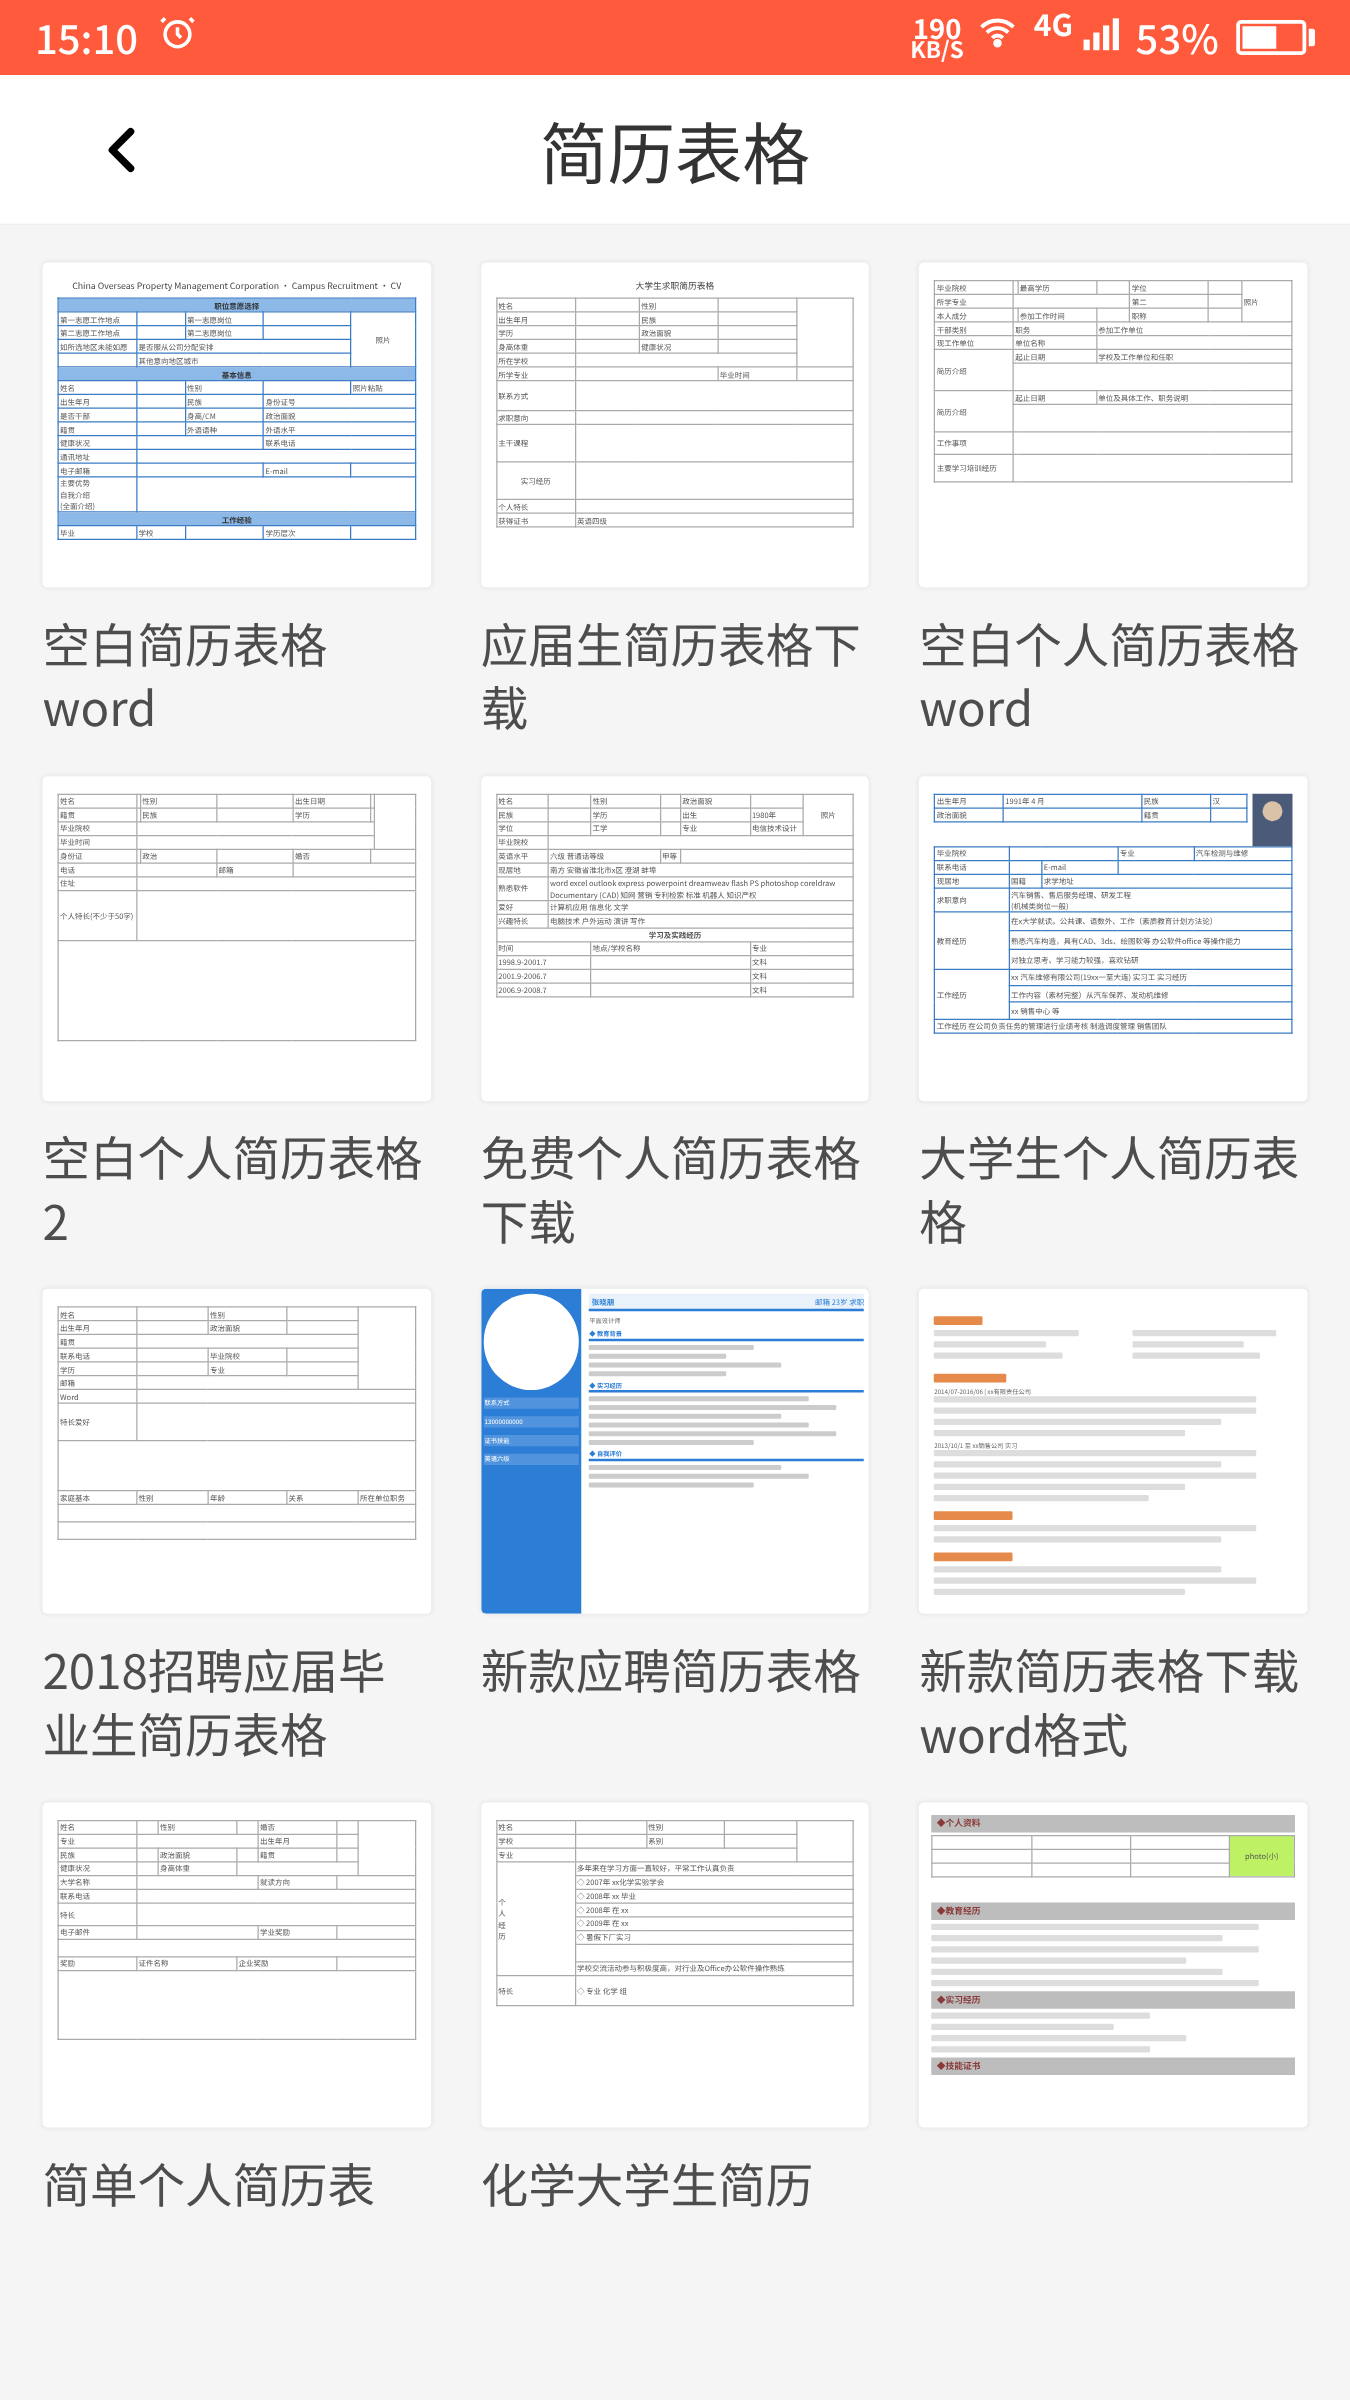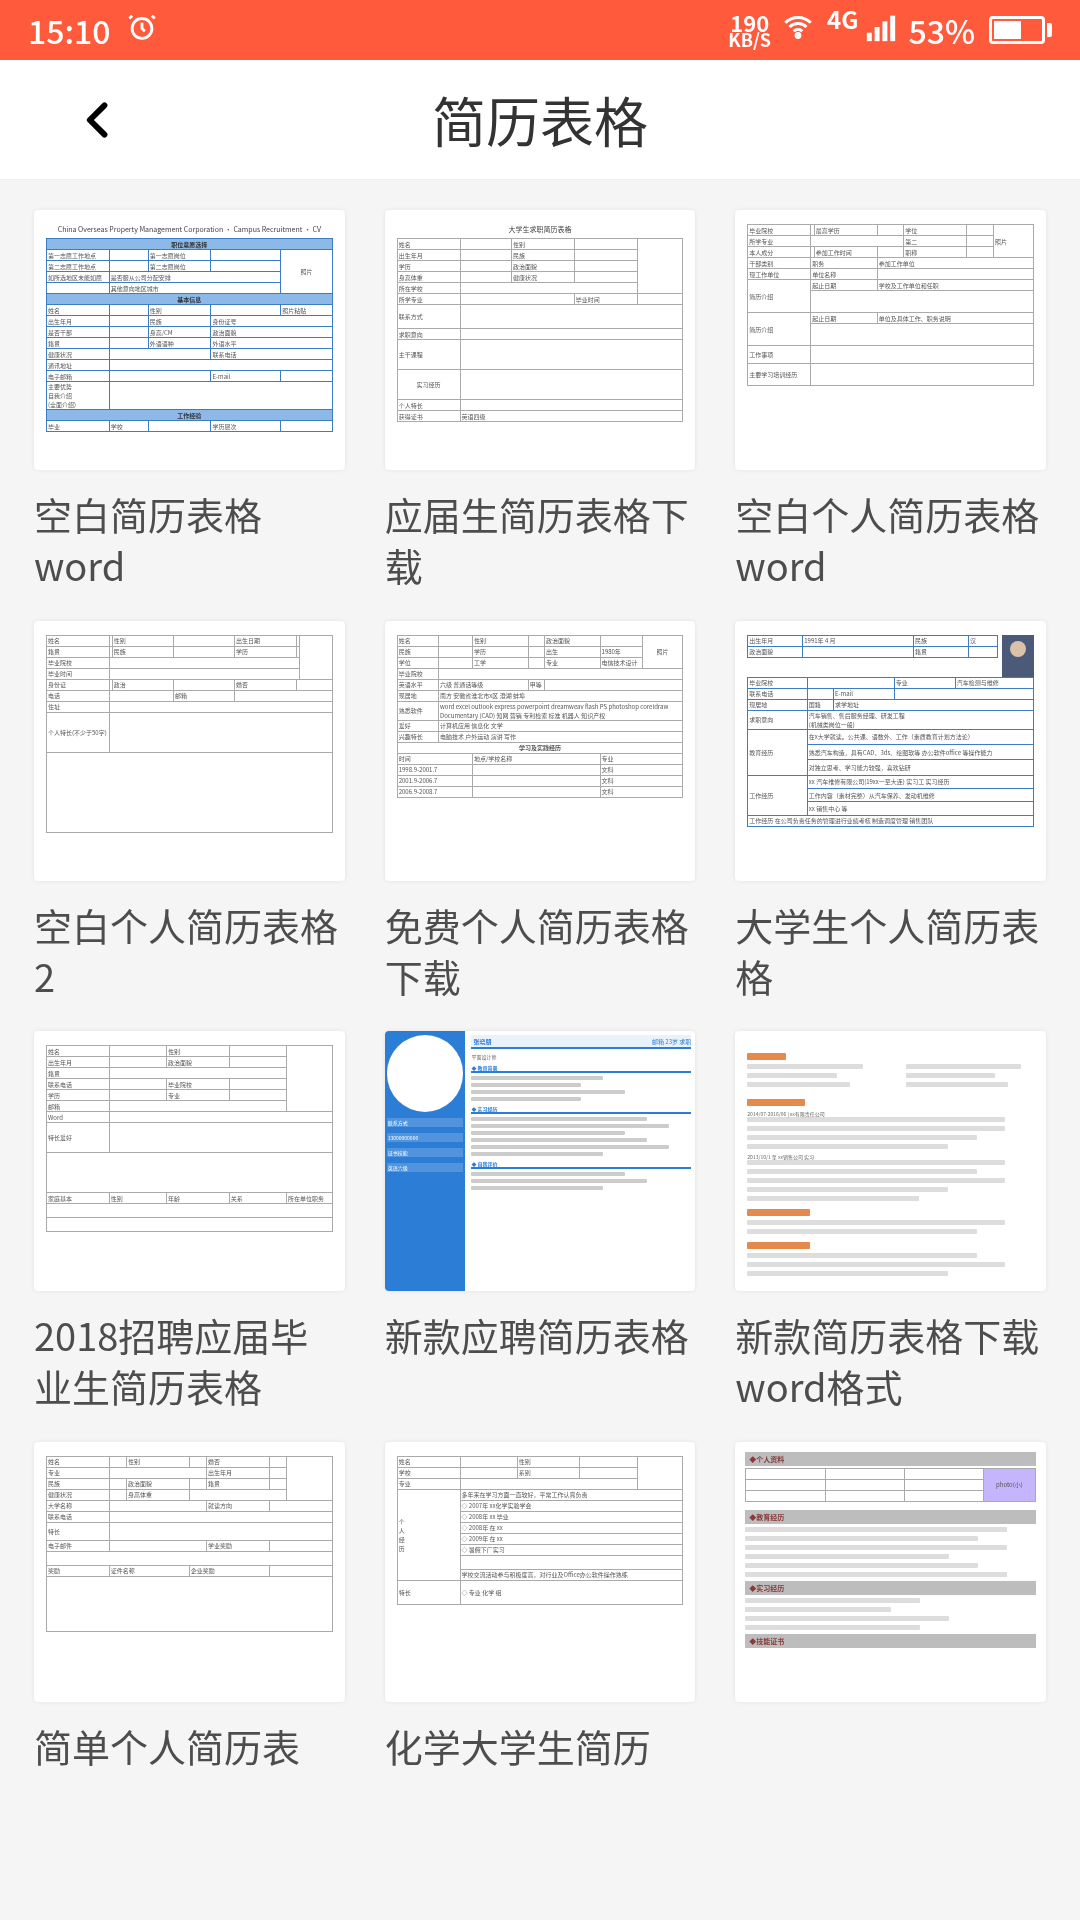--- a/index.html
+++ b/index.html
@@ -897,35 +897,35 @@
 
   <div class="card">
     <div class="thumb" style="padding:10px;">
       <div style="background:#bdbdbd;color:#8a3a3a;font-size:7px;font-weight:bold;padding:2px 4px;">◆个人资料</div>
       <table class="mini" style="margin-top:2px;">
         <tbody>
             <tr>
               <td style="height:10px;"></td>
               <td></td>
               <td></td>
-              <td rowspan="3" style="width:18%;text-align:center;background:#c4b5fd;">photo(小)</td>
-            </tr>
-        <tr>
-              <td></td>
-              <td></td>
-              <td></td>
-            </tr>
-        <tr>
-              <td></td>
-              <td></td>
-              <td></td>
-            </tr>
-      </tbody>
-        </table>
-      <div style="background:#bdbdbd;color:#8a3a3a;font-size:7px;font-weight:bold;padding:2px 4px;margin-top:8px;">◆教育经历</div>
+              <td rowspan="3" style="width:18%;text-align:center;background:#bef264;">photo(小)</td>
+            </tr>
+        <tr>
+              <td></td>
+              <td></td>
+              <td></td>
+            </tr>
+        <tr>
+              <td></td>
+              <td></td>
+              <td></td>
+            </tr>
+      </tbody>
+        </table>
+      <div style="background:#bdbdbd;color:#8a3a3a;font-size:7px;font-weight:bold;padding:2px 4px;margin-top:20px;">◆教育经历</div>
       <div class="text-lines" style="margin-top:3px;">
         <div class="tl w90"></div>
           <div class="tl w80"></div>
           <div class="tl w90"></div>
           <div class="tl w70"></div>
         <div class="tl w80"></div>
           <div class="tl w90"></div>
       </div>
       <div style="background:#bdbdbd;color:#8a3a3a;font-size:7px;font-weight:bold;padding:2px 4px;margin-top:4px;">◆实习经历</div>
       <div class="text-lines" style="margin-top:3px;">

